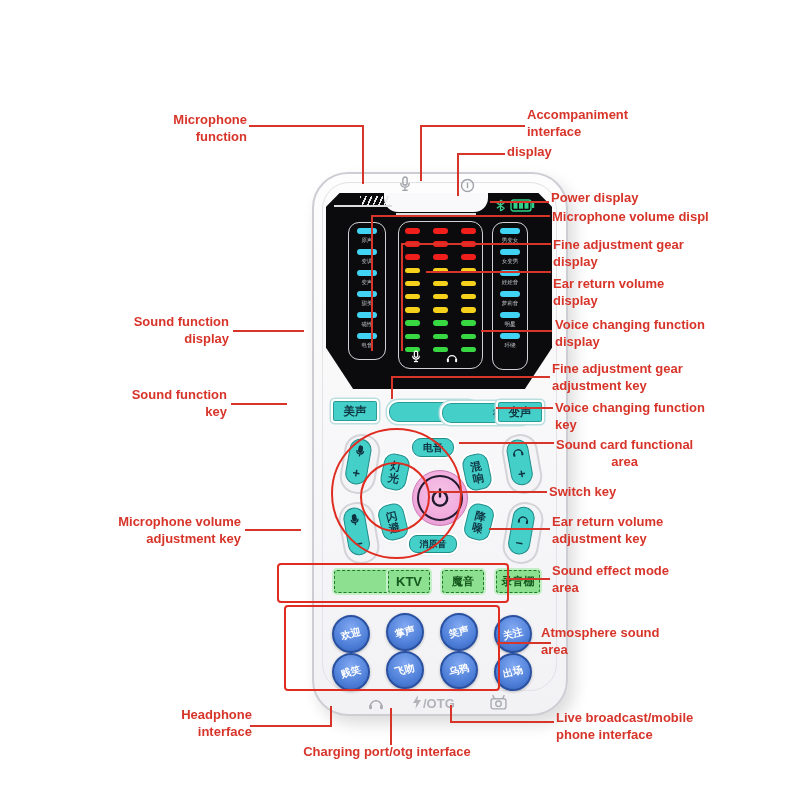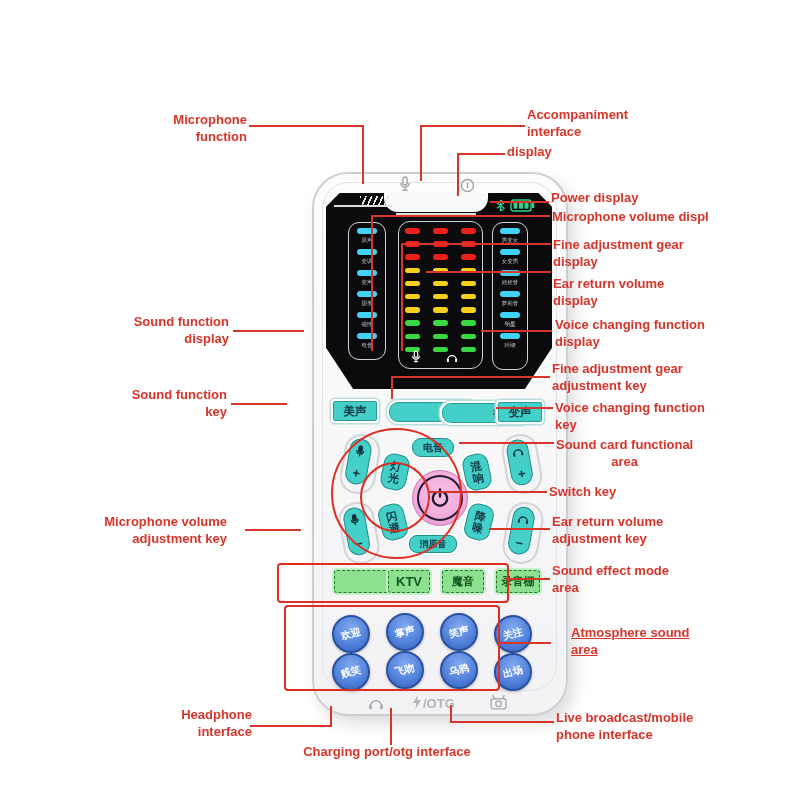--- a/index.html
+++ b/index.html
@@ -365,21 +365,21 @@
   <div class="redcircle" style="left:360px;top:462px;width:66px;height:66px;"></div>
   <div class="redrect" style="left:277px;top:563px;width:228px;height:36px;"></div>
   <div class="redrect" style="left:284px;top:605px;width:212px;height:82px;"></div>
 
   <div class="rlabel ralign" style="left:87px;top:112px;width:160px;">Microphone
 function</div>
   <div class="rlabel ralign" style="left:69px;top:314px;width:160px;">Sound function
 display</div>
   <div class="rlabel ralign" style="left:67px;top:387px;width:160px;">Sound function
 key</div>
-  <div class="rlabel ralign" style="left:52px;top:514px;width:175px;">Microphone volume
+  <div class="rlabel ralign" style="left:66px;top:514px;width:175px;">Microphone volume
 adjustment key</div>
   <div class="rlabel ralign" style="left:92px;top:707px;width:160px;">Headphone
 interface</div>
   <div class="rlabel" style="left:277px;top:744px;width:220px;text-align:center;">Charging port/otg interface</div>
 
   <div class="rlabel" style="left:527px;top:107px;">Accompaniment
 interface</div>
   <div class="rlabel" style="left:507px;top:144px;">display</div>
   <div class="rlabel" style="left:551px;top:190px;">Power display</div>
   <div class="rlabel" style="left:552px;top:209px;">Microphone volume displ</div>
@@ -393,21 +393,21 @@
 adjustment key</div>
   <div class="rlabel" style="left:555px;top:400px;">Voice changing function
 key</div>
   <div class="rlabel" style="left:556px;top:437px;text-align:center;">Sound card functional
 area</div>
   <div class="rlabel" style="left:549px;top:484px;">Switch key</div>
   <div class="rlabel" style="left:552px;top:514px;">Ear return volume
 adjustment key</div>
   <div class="rlabel" style="left:552px;top:563px;">Sound effect mode
 area</div>
-  <div class="rlabel" style="left:571px;top:625px;text-decoration:underline;">Atmosphere sound
+  <div class="rlabel" style="left:541px;top:625px;">Atmosphere sound
 area</div>
   <div class="rlabel" style="left:556px;top:710px;">Live broadcast/mobile
 phone interface</div>
 
   <div class="line hline" style="left:249px;top:125px;width:114px;"></div>
   <div class="line vline" style="left:362px;top:125px;height:59px;"></div>
   <div class="line hline" style="left:233px;top:330px;width:71px;"></div>
   <div class="line hline" style="left:231px;top:403px;width:56px;"></div>
   <div class="line hline" style="left:245px;top:529px;width:56px;"></div>
   <div class="line hline" style="left:250px;top:725px;width:82px;"></div>

